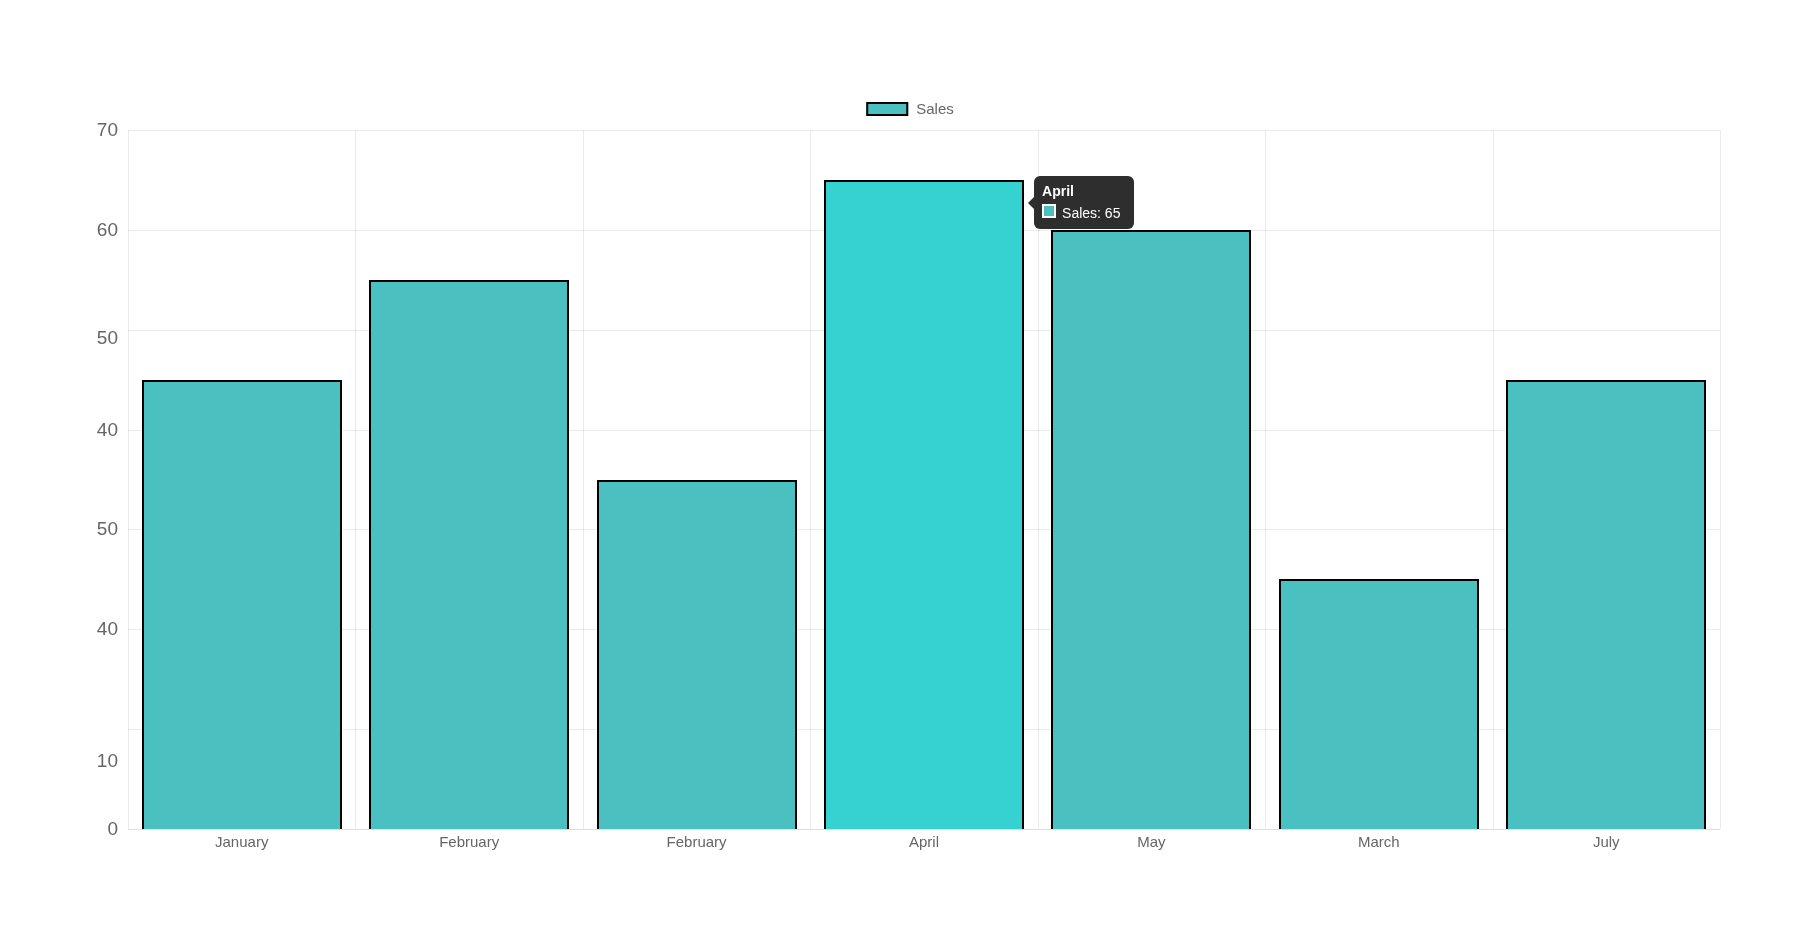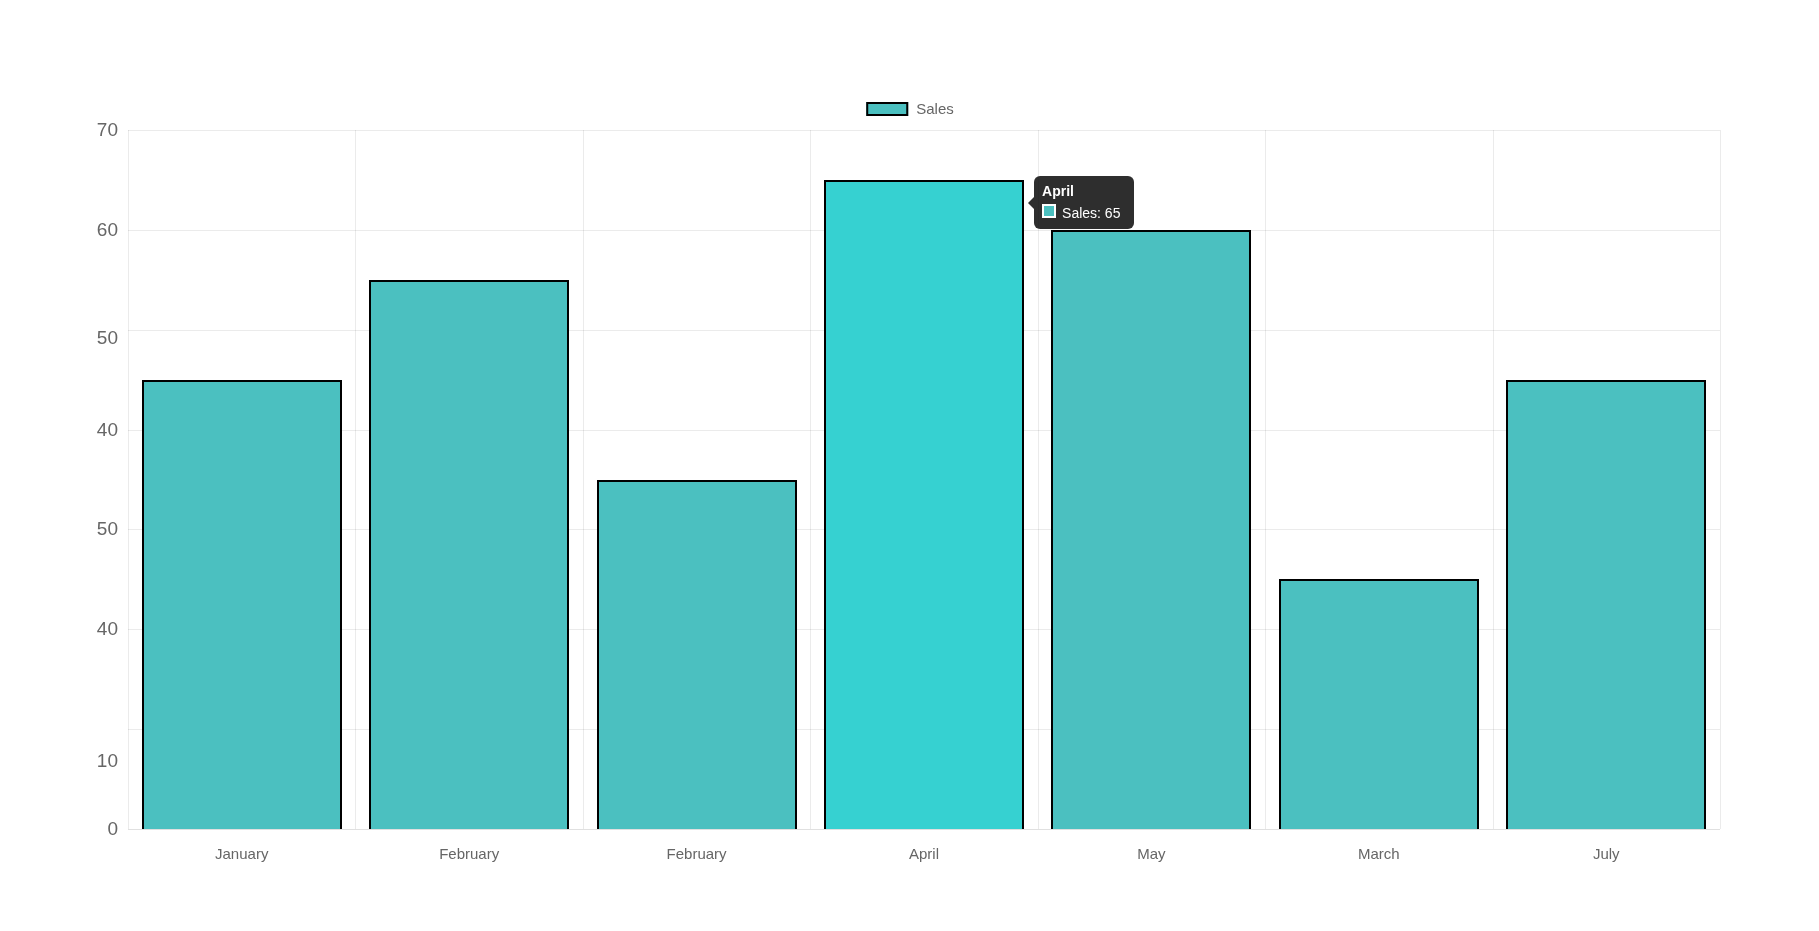--- a/index.html
+++ b/index.html
@@ -64,21 +64,21 @@
       margin-right: 10px;
       transform: translateY(-50%);
       font-size: 19px;
       color: #666;
       text-align: right;
       white-space: nowrap;
     }
     .x-tick-label {
       position: absolute;
       top: 100%;
-      margin-top: 16px;
+      margin-top: 4px;
       transform: translateX(-50%);
       font-size: 15px;
       color: #666;
       text-align: center;
       white-space: nowrap;
     }
     .bar {
       position: absolute;
       bottom: 0;
       background: #4bc0c0;

